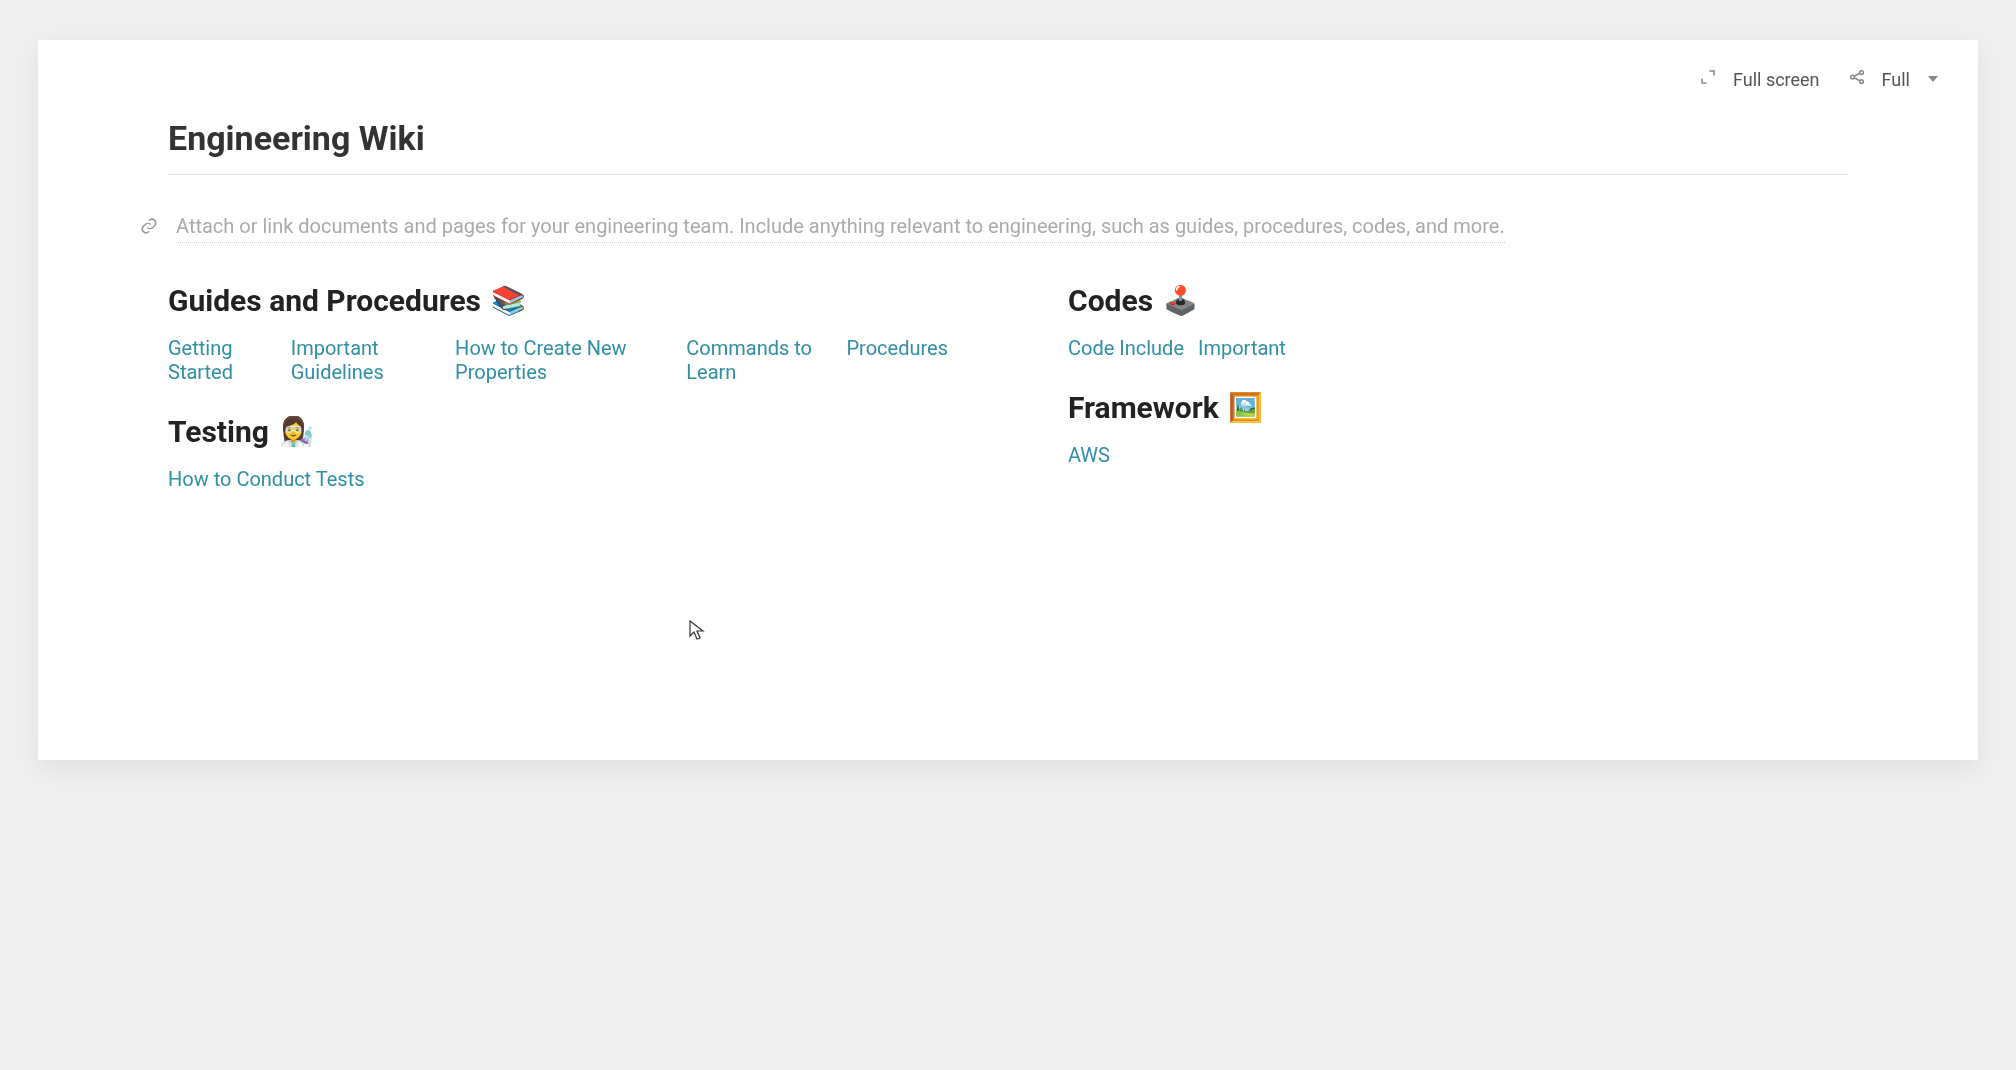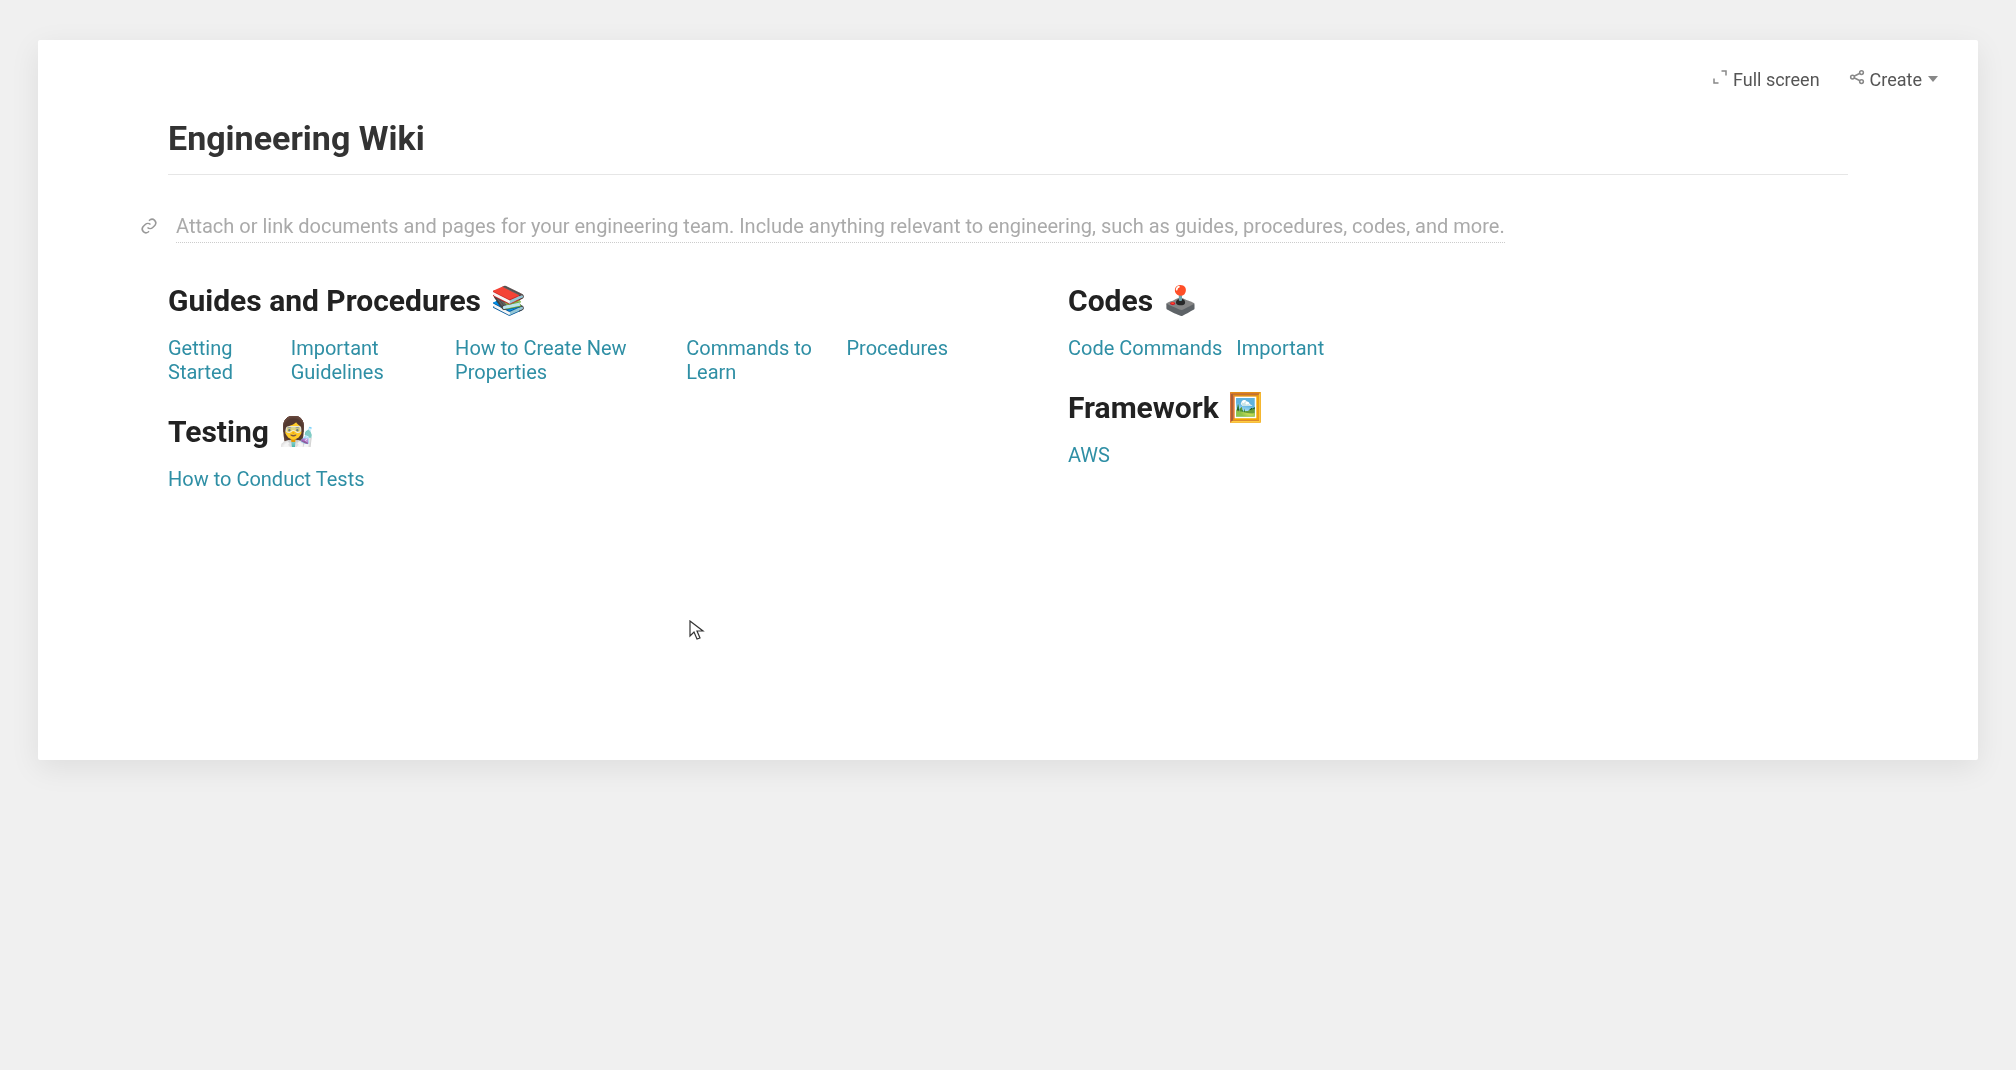--- a/index.html
+++ b/index.html
@@ -26,21 +26,21 @@
       justify-content: flex-end;
       align-items: center;
       gap: 28px;
       padding: 0 40px 28px 40px;
       color: #555;
       font-size: 18px;
     }
     .toolbar-item {
       display: inline-flex;
       align-items: center;
-      gap: 4px;
+      gap: 16px;
       cursor: pointer;
       color: #555;
     }
     .toolbar-item svg {
       width: 18px;
       height: 18px;
       stroke: #888;
       fill: none;
       stroke-width: 2;
     }
@@ -150,21 +150,21 @@
     <div class="toolbar-item">
       <span>
         <svg viewBox="0 0 24 24">
             <circle cx="6" cy="12" r="2.5"></circle>
             <circle cx="18" cy="6" r="2.5"></circle>
             <circle cx="18" cy="18" r="2.5"></circle>
             <line x1="8" y1="11" x2="16" y2="7"></line>
             <line x1="8" y1="13" x2="16" y2="17"></line>
           </svg>
       </span>
-      <span>Create</span>
+      <span>Full</span>
       <span class="caret-down"></span>
     </div>
   </div>
 
   <div class="content">
 
     <h1 class="title">Engineering Wiki</h1>
 
     <div class="description-row">
       <span class="link-icon">
@@ -207,21 +207,21 @@
       </div>
 
       <div class="column">
 
         <div class="section">
           <h2 class="section-title">
             <span>Codes</span>
             <span class="section-emoji">🕹️</span>
           </h2>
           <div class="section-links">
-            <a class="section-link">Code Commands</a>
+            <a class="section-link">Code Include</a>
             <a class="section-link">Important</a>
           </div>
         </div>
 
         <div class="section">
           <h2 class="section-title">
             <span>Framework</span>
             <span class="section-emoji">🖼️</span>
           </h2>
           <div class="section-links">

